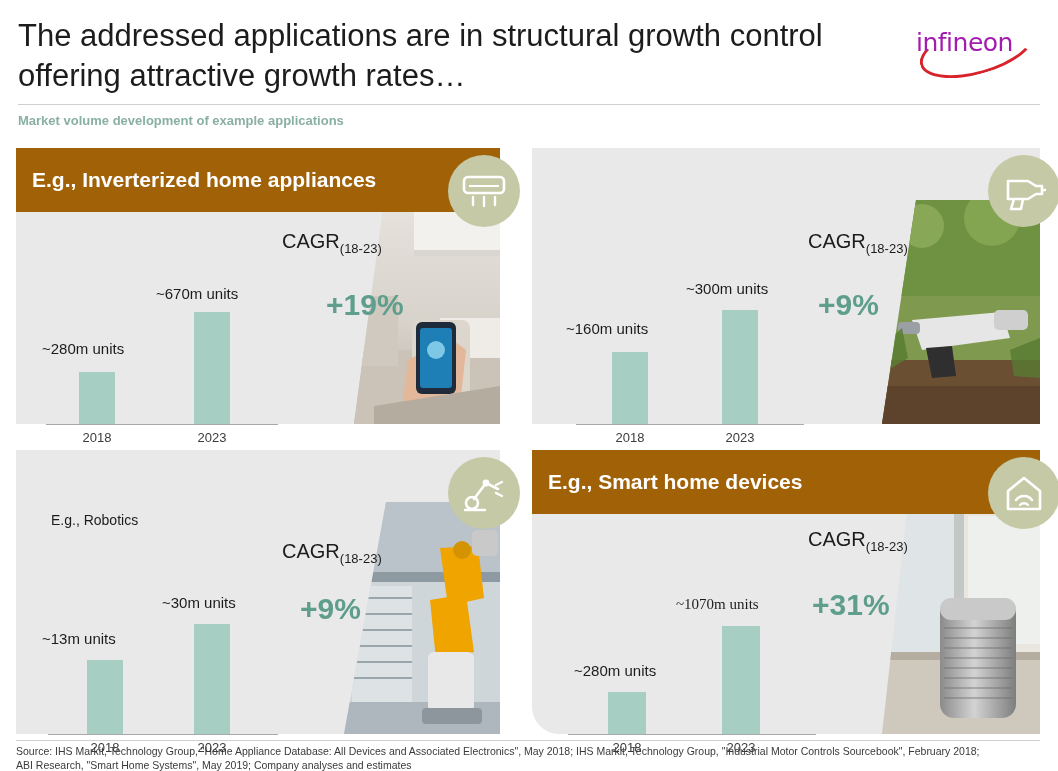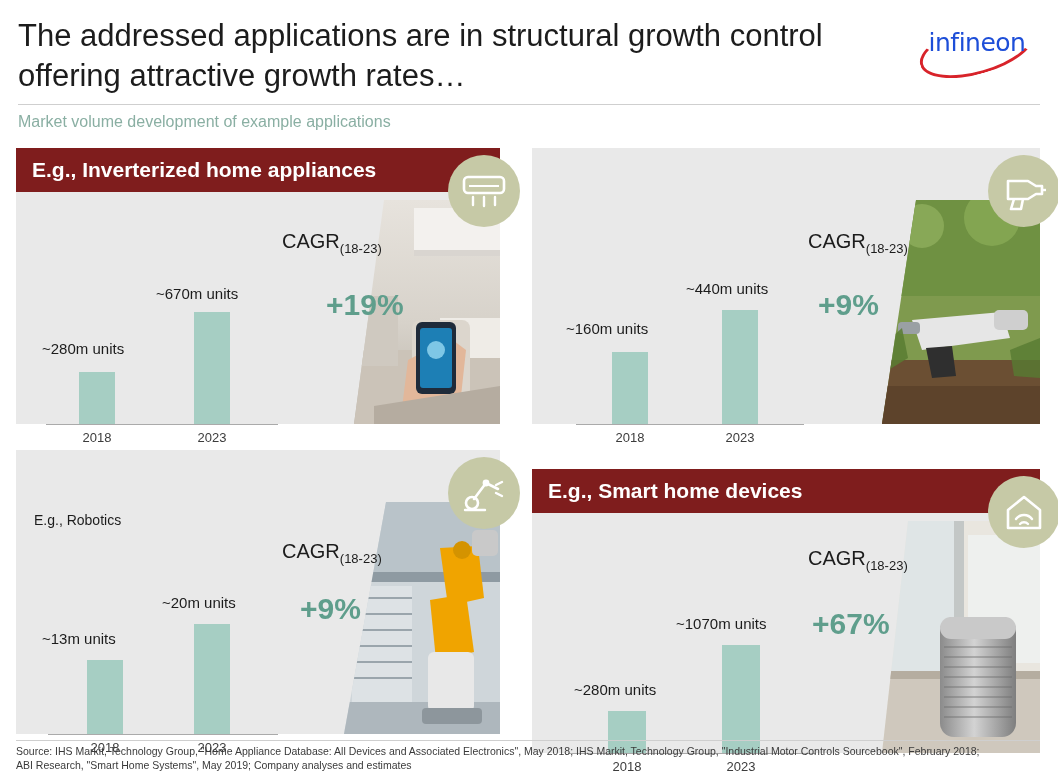--- a/index.html
+++ b/index.html
@@ -27,24 +27,23 @@
   }
   .logo {
     position: absolute;
     right: 20px; top: 18px;
     width: 122px; height: 60px;
   }
   .logo-text {
     position: absolute;
     left: 0; top: 10px;
     width: 122px;
-    text-align: center;
     font-size: 25px;
     letter-spacing: -0.5px;
-    color: #1d4ed8;
+    color: #a21caf;
     font-family: "DejaVu Sans", sans-serif;
     font-weight: 400;
   }
   .logo-swoosh {
     position: absolute;
     left: 2px; top: 6px;
     width: 118px; height: 50px;
     border: 3px solid #d8232a;
     border-radius: 50%;
     border-top-color: transparent;
@@ -53,40 +52,41 @@
   }
   .header-rule {
     position: absolute;
     left: 18px; top: 104px;
     width: 1022px; height: 1px;
     background: #cfcfcf;
   }
   .subtitle {
     position: absolute;
     left: 18px; top: 113px;
-    font-size: 16px;
+    font-size: 13px;
     color: #8aafa3;
+    font-weight: bold;
   }
 
   
   .card {
     position: absolute;
     background: #e9e9e9;
   }
   .card-1 { left: 16px;  top: 148px; width: 484px; height: 276px; }
   .card-2 { left: 532px; top: 148px; width: 508px; height: 276px; }
   .card-3 { left: 16px;  top: 450px; width: 484px; height: 284px; }
-  .card-4 { left: 532px; top: 469px; width: 508px; height: 284px; }
+  .card-4 { left: 532px; top: 450px; width: 508px; height: 284px; border-radius: 27px; }
 
   .card-header {
     position: absolute;
     left: 0; top: 0;
-    height: 44px;
+    height: 64px;
     width: 100%;
-    background: #7f1d1d;
+    background: #a16207;
     display: flex;
     align-items: center;
   }
   .card-header-title {
     font-size: 21px;
     font-weight: bold;
     color: #ffffff;
     padding-left: 16px;
   }
   .card-badge {
@@ -156,20 +156,21 @@
     position: absolute;
     font-size: 30px;
     font-weight: bold;
     color: #5f9e8c;
     white-space: nowrap;
   }
   .sub-note {
     position: absolute;
     font-size: 14px;
     color: #1c1c1c;
+    margin-left: 17px;
   }
 
   
   .footer-rule {
     position: absolute;
     left: 16px; top: 740px;
     width: 1024px; height: 1px;
     background: #cfcfcf;
   }
   .footer {
@@ -282,21 +283,21 @@
   <div class="card-badge badge-2">
     <svg width="44" height="40" viewBox="0 0 44 40">
       <path d="M6 10 h20 l8 5 h6 v8 h-6 l-8 5 H6 z" fill="none" stroke="#ffffff" stroke-width="2.6" stroke-linejoin="round"></path>
       <path d="M12 28 l-3 10 h10 l2 -10" fill="none" stroke="#ffffff" stroke-width="2.6" stroke-linejoin="round"></path>
       <line x1="40" y1="19" x2="44" y2="19" stroke="#ffffff" stroke-width="2.4"></line>
     </svg>
   </div>
 
   <div class="chart" style="top:52px; width:280px; height:224px;">
     <div class="bar-label" style="left:16px; top:120px;">~160m units</div>
-    <div class="bar-label" style="left:136px; top:80px;">~440m units</div>
+    <div class="bar-label" style="left:136px; top:80px;">~300m units</div>
     <div class="bar" style="left:62px; top:152px; width:36px; height:72px;"></div>
     <div class="bar" style="left:172px; top:110px; width:36px; height:114px;"></div>
     <div class="chart-axis" style="left:26px; top:224px; width:228px;"></div>
     <div class="tick-label" style="left:50px; top:230px; width:60px;">2018</div>
     <div class="tick-label" style="left:160px; top:230px; width:60px;">2023</div>
   </div>
   <div class="cagr-label" style="left:276px; top:82px;">
     <span>CAGR</span><sub>(18-23)</sub>
   </div>
   <div class="cagr-value" style="left:286px; top:140px;">+9%</div>
@@ -343,21 +344,21 @@
       <circle cx="24" cy="10" r="3.4" fill="#ffffff"></circle>
       <path d="M34 12 l6 -3 M34 20 l6 3" stroke="#ffffff" stroke-width="2.4" stroke-linecap="round"></path>
       <line x1="3" y1="37" x2="23" y2="37" stroke="#ffffff" stroke-width="2.4" stroke-linecap="round"></line>
     </svg>
   </div>
 
   <div class="sub-note" style="left:18px; top:62px;">E.g., Robotics</div>
 
   <div class="chart" style="top:52px; width:270px; height:232px;">
     <div class="bar-label" style="left:8px; top:128px;">~13m units</div>
-    <div class="bar-label" style="left:128px; top:92px;">~20m units</div>
+    <div class="bar-label" style="left:128px; top:92px;">~30m units</div>
     <div class="bar" style="left:53px; top:158px; width:36px; height:74px;"></div>
     <div class="bar" style="left:160px; top:122px; width:36px; height:110px;"></div>
     <div class="chart-axis" style="left:14px; top:232px; width:230px;"></div>
     <div class="tick-label" style="left:41px; top:238px; width:60px;">2018</div>
     <div class="tick-label" style="left:148px; top:238px; width:60px;">2023</div>
   </div>
   <div class="cagr-label" style="left:266px; top:90px;">
     <span>CAGR</span><sub>(18-23)</sub>
   </div>
   <div class="cagr-value" style="left:284px; top:142px;">+9%</div>
@@ -406,30 +407,30 @@
   <div class="card-badge badge-4">
     <svg width="44" height="40" viewBox="0 0 44 40">
       <path d="M6 18 L22 5 L38 18 V36 H6 Z" fill="none" stroke="#ffffff" stroke-width="2.6" stroke-linejoin="round"></path>
       <path d="M14 27 a10 10 0 0 1 16 0" fill="none" stroke="#ffffff" stroke-width="2.4" stroke-linecap="round"></path>
       <path d="M18 32 a5.5 5.5 0 0 1 8 0" fill="none" stroke="#ffffff" stroke-width="2.4" stroke-linecap="round"></path>
     </svg>
   </div>
 
   <div class="chart" style="top:52px; width:290px; height:232px;">
     <div class="bar-label" style="left:24px; top:160px;">~280m units</div>
-    <div class="bar-label" style="left:126px; top:94px;">~1070m units</div>
+    <div class="bar-label" style="left:126px; top:94px;font-family:Liberation Serif, serif;">~1070m units</div>
     <div class="bar" style="left:58px; top:190px; width:38px; height:42px;"></div>
     <div class="bar" style="left:172px; top:124px; width:38px; height:108px;"></div>
     <div class="chart-axis" style="left:18px; top:232px; width:248px;"></div>
     <div class="tick-label" style="left:47px; top:238px; width:60px;">2018</div>
     <div class="tick-label" style="left:161px; top:238px; width:60px;">2023</div>
   </div>
   <div class="cagr-label" style="left:276px; top:78px;">
     <span>CAGR</span><sub>(18-23)</sub>
   </div>
-  <div class="cagr-value" style="left:280px; top:138px;">+67%</div>
+  <div class="cagr-value" style="left:280px; top:138px;">+31%</div>
 </div>
 
 <div class="footer-rule"></div>
 <div class="footer">
   <div>Source: IHS Markit, Technology Group, "Home Appliance Database: All Devices and Associated Electronics", May 2018; IHS Markit, Technology Group, "Industrial Motor Controls Sourcebook", February 2018;</div>
   <div>ABI Research, "Smart Home Systems", May 2019; Company analyses and estimates</div>
 </div>
 
 </body></html>

